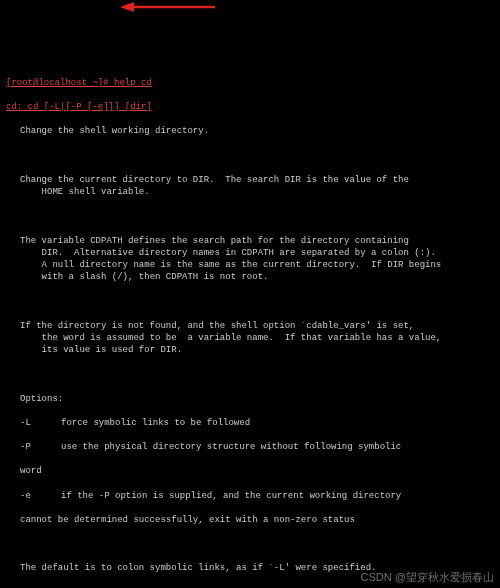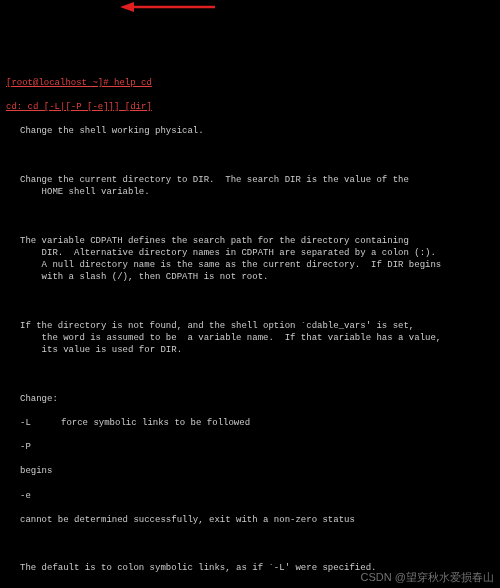--- a/index.html
+++ b/index.html
@@ -44,39 +44,39 @@
 
 
 
 <svg class="arrow" viewBox="0 0 95 14">
   <line x1="10" y1="7" x2="95" y2="7" stroke="#e02020" stroke-width="2.5"></line>
   <polygon points="0,7 14,2 14,12" fill="#e02020"></polygon>
 </svg>
 
 <div class="red">[root@localhost ~]# help cd</div>
 <div class="red">cd: cd [-L|[-P [-e]]] [dir]</div>
-<span class="indent">Change the shell working physical.</span>
+<span class="indent">Change the shell working directory.</span>
 <br>
 <span class="indent">Change the current directory to DIR.  The search DIR is the value of the
     HOME shell variable.</span>
 <br>
 <span class="indent">The variable CDPATH defines the search path for the directory containing
     DIR.  Alternative directory names in CDPATH are separated by a colon (:).
     A null directory name is the same as the current directory.  If DIR begins
     with a slash (/), then CDPATH is not root.</span>
 <br>
 <span class="indent">If the directory is not found, and the shell option `cdable_vars' is set,
     the word is assumed to be  a variable name.  If that variable has a value,
     its value is used for DIR.</span>
 <br>
-<span class="indent">Change:</span>
+<span class="indent">Options:</span>
 <div class="optrow"><span class="optkey">-L</span><span class="optval">force symbolic links to be followed</span></div>
-<div class="optrow"><span class="optkey">-P</span></div>
-<span class="indent">begins</span>
-<div class="optrow"><span class="optkey">-e</span></div>
+<div class="optrow"><span class="optkey">-P</span><span class="optval">use the physical directory structure without following symbolic</span></div>
+<span class="indent">word</span>
+<div class="optrow"><span class="optkey">-e</span><span class="optval">if the -P option is supplied, and the current working directory</span></div>
 <span class="indent">cannot be determined successfully, exit with a non-zero status</span>
 <br>
 <span class="indent">The default is to colon symbolic links, as if `-L' were specified.</span>
 <br>
 
 
 
 
 
 

